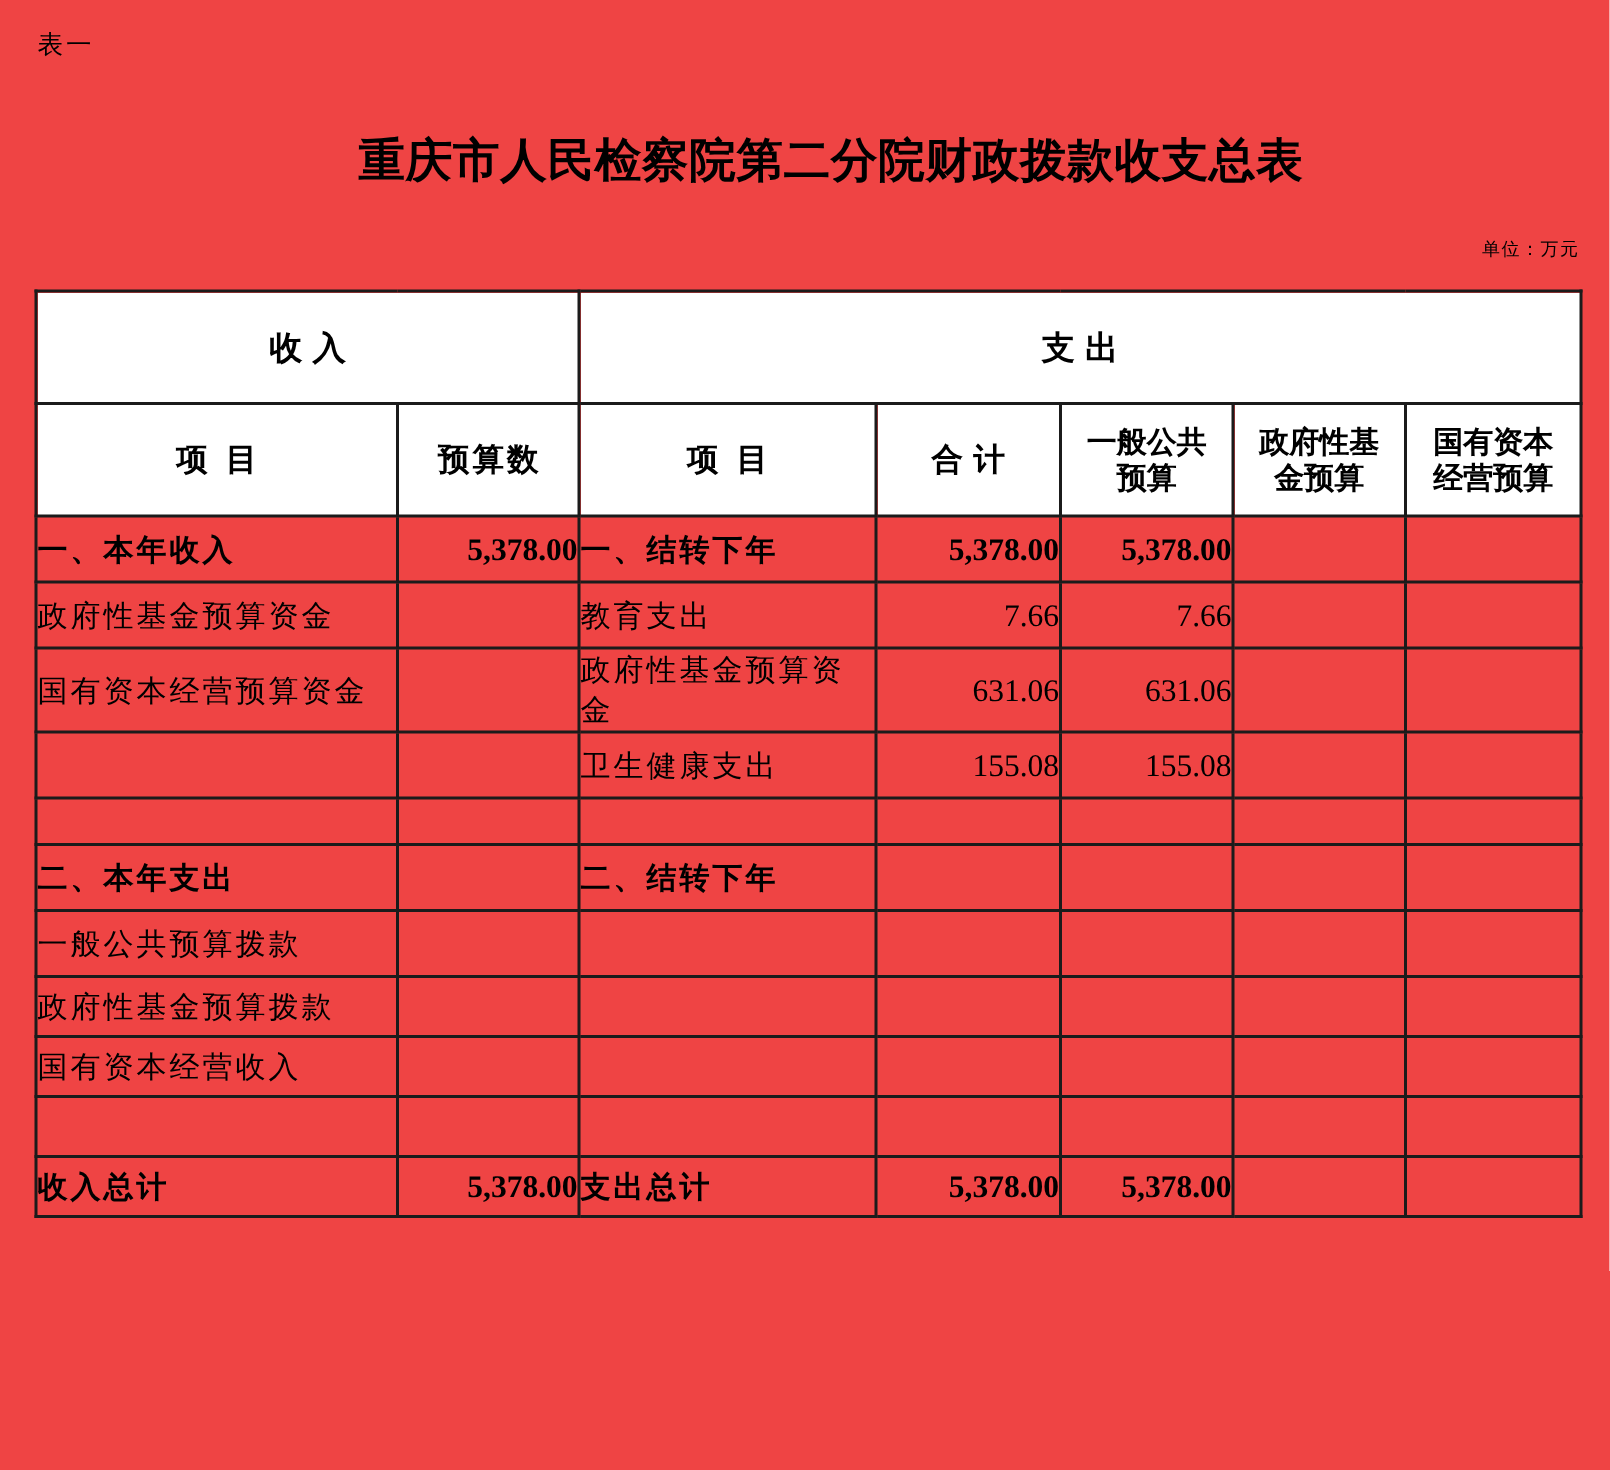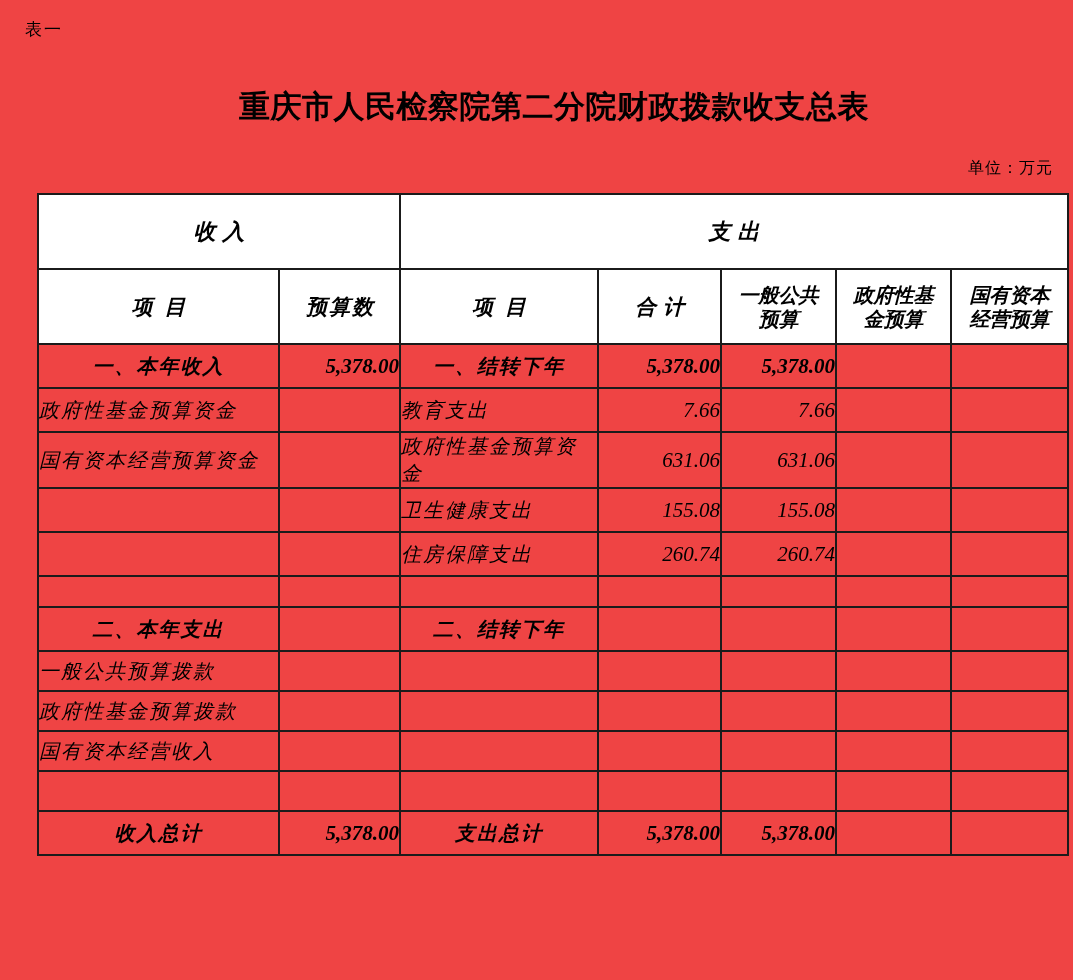--- a/index.html
+++ b/index.html
@@ -31,31 +31,30 @@
     text-align: center;
     font-size: 31px;
     font-weight: bold;
     letter-spacing: 0.5px;
     white-space: nowrap;
   }
   .unit-note {
     position: absolute;
     right: 20px;
     top: 158px;
-    font-size: 16px;
+    font-size: 12px;
     letter-spacing: 1px;
   }
   table.budget {
     position: absolute;
-    left: 37px;
+    left: 23px;
     top: 193px;
     width: 1030px;
     border-collapse: collapse;
     table-layout: fixed;
-    font-style: italic;
   }
   table.budget th, table.budget td {
     border: 2px solid #1b1b1b;
     padding: 0;
     overflow: hidden;
     vertical-align: middle;
   }
   thead th {
     font-family: "Liberation Sans", sans-serif;
     font-weight: bold;
@@ -80,21 +79,21 @@
   }
   td.num-cell {
     text-align: right;
     padding-right: 5px;
     font-size: 21px;
     letter-spacing: 0;
     font-family: "Liberation Serif", serif;
   }
   tr.row-category td.item-cell,
   tr.row-total td.item-cell {
-    text-align: center;
+    text-align: left;
     font-weight: bold;
     padding-left: 0;
   }
   tr.row-category td.num-cell,
   tr.row-total td.num-cell {
     font-weight: bold;
   }
 </style>
 </head>
 <body>
@@ -165,29 +164,20 @@
         </tr>
         <tr class="row-item">
           <td class="item-cell"></td>
           <td class="num-cell"></td>
           <td class="item-cell">卫生健康支出</td>
           <td class="num-cell">155.08</td>
           <td class="num-cell">155.08</td>
           <td class="num-cell"></td>
           <td class="num-cell"></td>
         </tr>
-        <tr class="row-item">
-          <td class="item-cell"></td>
-          <td class="num-cell"></td>
-          <td class="item-cell">住房保障支出</td>
-          <td class="num-cell">260.74</td>
-          <td class="num-cell">260.74</td>
-          <td class="num-cell"></td>
-          <td class="num-cell"></td>
-        </tr>
         <tr class="row-spacer">
           <td class="item-cell"></td>
           <td class="num-cell"></td>
           <td class="item-cell"></td>
           <td class="num-cell"></td>
           <td class="num-cell"></td>
           <td class="num-cell"></td>
           <td class="num-cell"></td>
         </tr>
         <tr class="row-category">

